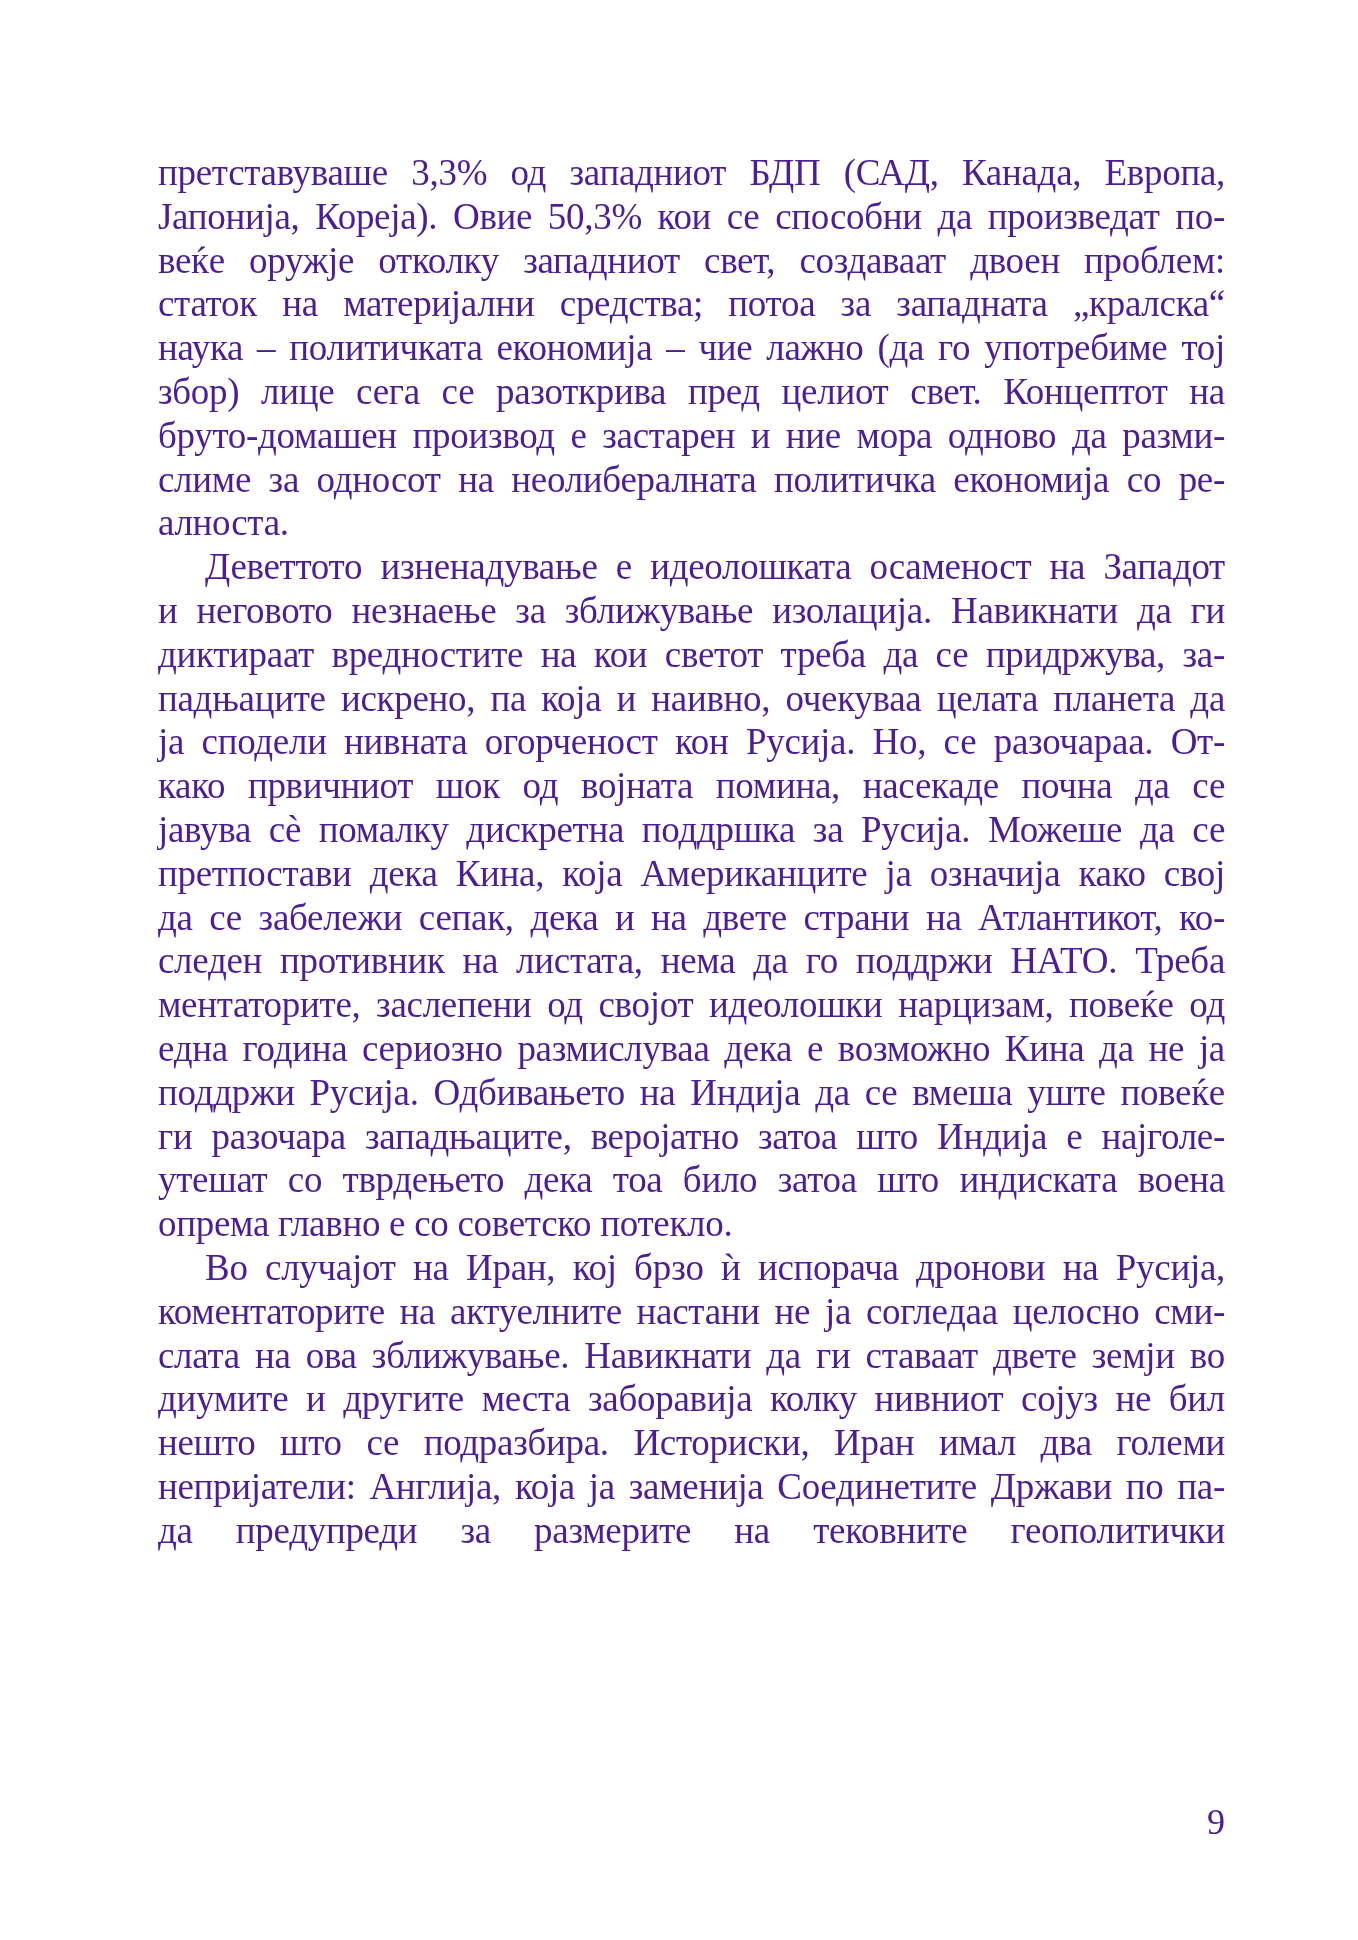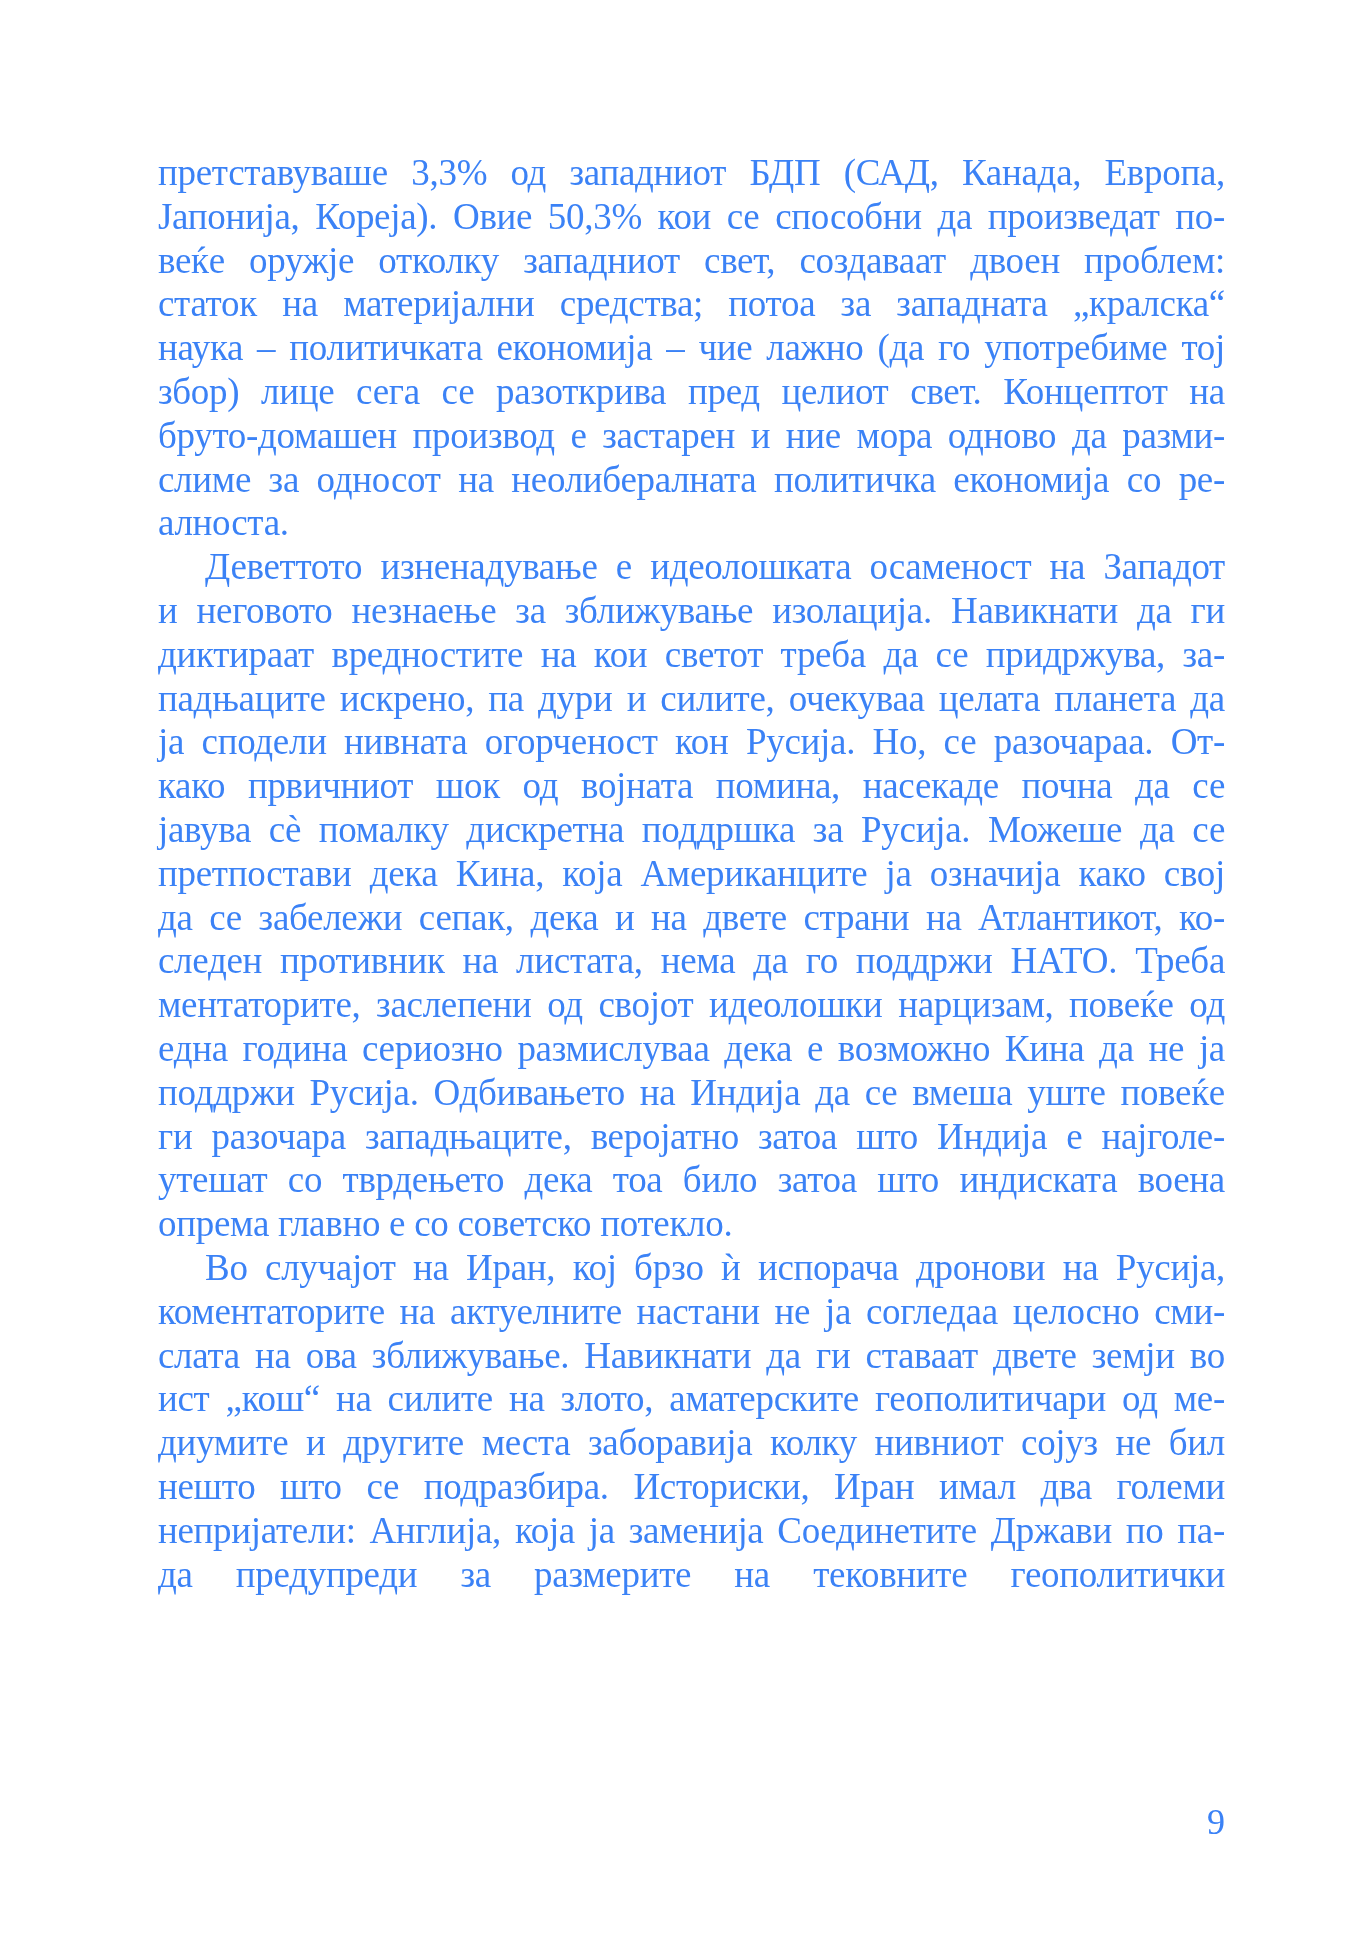--- a/index.html
+++ b/index.html
@@ -5,21 +5,21 @@
   html, body {
     margin: 0;
     padding: 0;
     background: #ffffff;
   }
   .page {
     position: relative;
     width: 1358px;
     height: 1940px;
     background: #ffffff;
-    color: #3b82f6;
+    color: #4c1d95;
     font-family: "Liberation Serif", "DejaVu Serif", serif;
     overflow: hidden;
   }
   .textblock {
     position: absolute;
     left: 158px;
     top: 151px;
     width: 1067px;
     font-size: 37px;
     line-height: 43.8px;
@@ -56,39 +56,38 @@
         <div class="line">наука – политичката економија – чие лажно (да го употребиме тој</div>
         <div class="line">збор) лице сега се разоткрива пред целиот свет. Концептот на</div>
         <div class="line">бруто-домашен производ е застарен и ние мора одново да разми-</div>
         <div class="line">слиме за односот на неолибералната политичка економија со ре-</div>
         <div class="line last-left">алноста.</div>
       </div>
       <div class="paragraph">
         <div class="line indent">Деветтото изненадување е идеолошката осаменост на Западот</div>
         <div class="line">и неговото незнаење за зближување изолација. Навикнати да ги</div>
         <div class="line">диктираат вредностите на кои светот треба да се придржува, за-</div>
-        <div class="line">падњаците искрено, па дури и силите, очекуваа целата планета да</div>
+        <div class="line">падњаците искрено, па која и наивно, очекуваа целата планета да</div>
         <div class="line">ја сподели нивната огорченост кон Русија. Но, се разочараа. От-</div>
         <div class="line">како првичниот шок од војната помина, насекаде почна да се</div>
         <div class="line">јавува сè помалку дискретна поддршка за Русија. Можеше да се</div>
         <div class="line">претпостави дека Кина, која Американците ја означија како свој</div>
         <div class="line">да се забележи сепак, дека и на двете страни на Атлантикот, ко-</div>
         <div class="line">следен противник на листата, нема да го поддржи НАТО. Треба</div>
         <div class="line">ментаторите, заслепени од својот идеолошки нарцизам, повеќе од</div>
         <div class="line">една година сериозно размислуваа дека е возможно Кина да не ја</div>
         <div class="line">поддржи Русија. Одбивањето на Индија да се вмеша уште повеќе</div>
         <div class="line">ги разочара западњаците, веројатно затоа што Индија е најголе-</div>
         <div class="line">утешат со тврдењето дека тоа било затоа што индиската воена</div>
         <div class="line last-left">опрема главно е со советско потекло.</div>
       </div>
       <div class="paragraph">
         <div class="line indent">Во случајот на Иран, кој брзо ѝ испорача дронови на Русија,</div>
         <div class="line">коментаторите на актуелните настани не ја согледаа целосно сми-</div>
         <div class="line">слата на ова зближување. Навикнати да ги ставаат двете земји во</div>
-        <div class="line">ист „кош“ на силите на злото, аматерските геополитичари од ме-</div>
         <div class="line">диумите и другите места заборавија колку нивниот сојуз не бил</div>
         <div class="line">нешто што се подразбира. Историски, Иран имал два големи</div>
         <div class="line">непријатели: Англија, која ја заменија Соединетите Држави по па-</div>
         <div class="line">да предупреди за размерите на тековните геополитички</div>
       </div>
     </div>
   <div class="pagenum">9</div>
 </div>
 
 </body></html>

